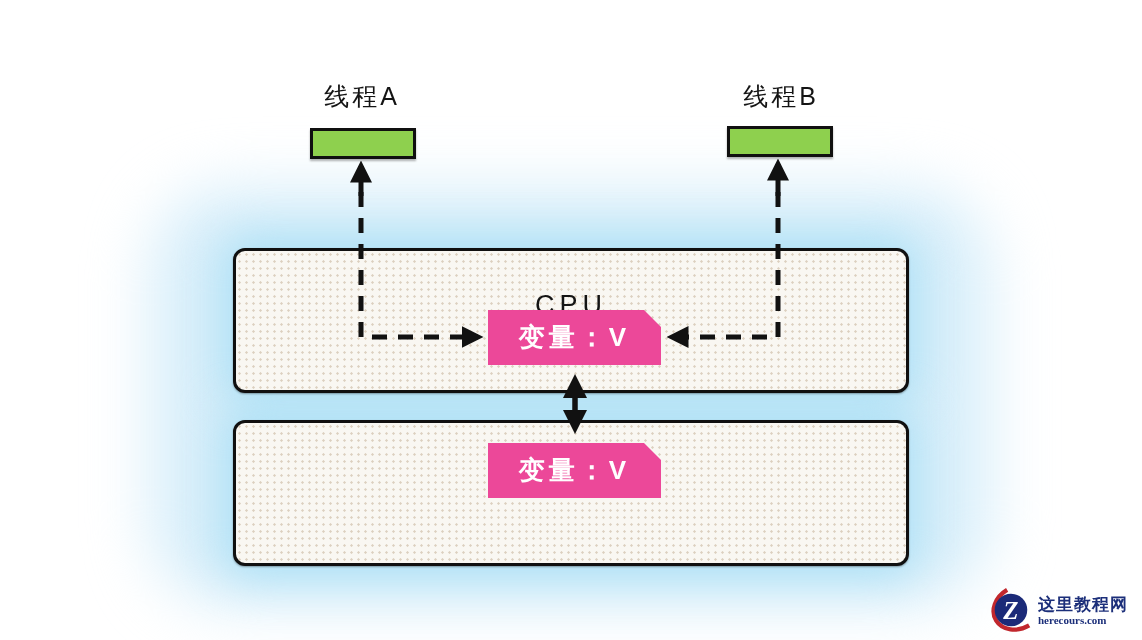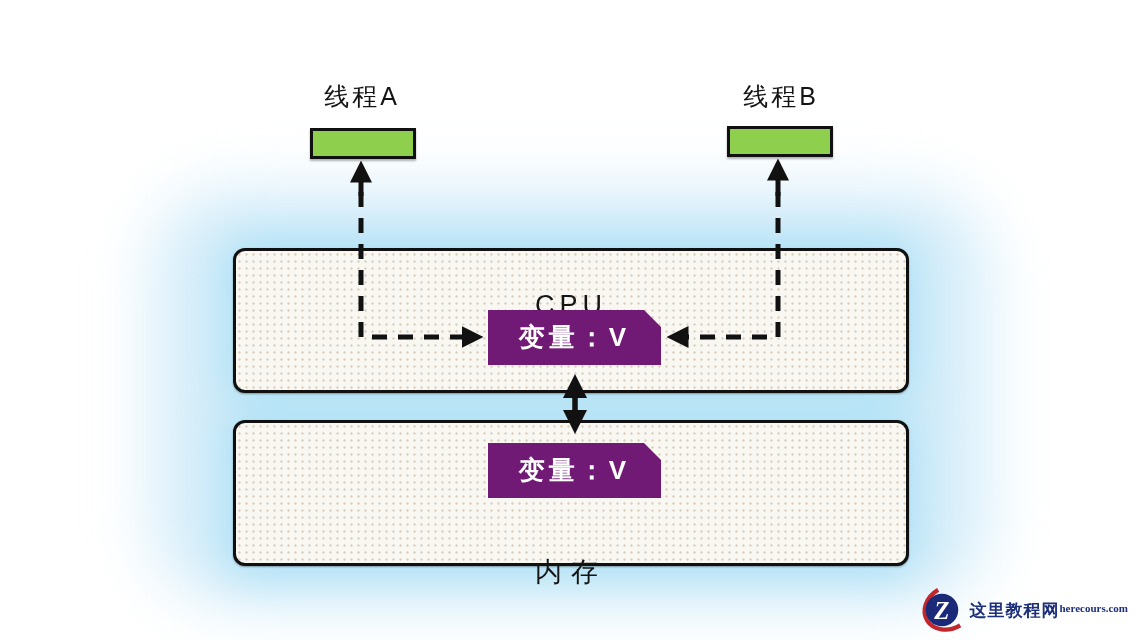--- a/index.html
+++ b/index.html
@@ -47,36 +47,36 @@
     position:absolute;box-sizing:border-box;width:106px;height:31px;
     background:#8ed04e;border:3.5px solid #101010;
     box-shadow:0 2px 2px rgba(0,0,0,0.3);
   }
   #thread-a-box{left:310px;top:128px;}
   #thread-b-box{left:727px;top:126px;}
 
   
   .var-box{
     position:absolute;width:173px;height:55px;
-    background:#701a75;
+    background:#ec4899;
     clip-path:polygon(0 0, calc(100% - 17px) 0, 100% 17px, 100% 100%, 0 100%);
     color:#ffffff;font-size:26px;font-weight:bold;letter-spacing:4px;
     text-align:center;line-height:55px;
   }
   #cpu-var-box{left:488px;top:310px;}
   #memory-var-box{left:488px;top:443px;}
 
   #arrow-layer{position:absolute;left:0;top:0;pointer-events:none;}
 
   
   #watermark{
     position:absolute;right:2px;bottom:3px;
     display:flex;align-items:center;gap:5px;
   }
-  #watermark-texts{display:flex;flex-direction:row;align-items:flex-start;line-height:1.1;}
+  #watermark-texts{display:flex;flex-direction:column;align-items:flex-start;line-height:1.1;}
   #watermark-name{color:#1c2f7a;font-size:17px;font-weight:bold;letter-spacing:1px;font-family:"Liberation Serif","DejaVu Serif",serif;}
   #watermark-url{color:#1c2f7a;font-size:11px;font-weight:bold;font-family:"Liberation Serif","DejaVu Serif",serif;}
 </style>
 </head>
 <body>
 
 <div id="canvas">
 
   <div class="glow" id="glow-wide"></div>
   <div class="glow" id="glow-cpu"></div>
@@ -87,21 +87,20 @@
 
   <div class="thread-box" id="thread-a-box"></div>
   <div class="thread-box" id="thread-b-box"></div>
 
   <div class="panel" id="cpu-box"></div>
   <div class="panel-title" id="cpu-label">CPU</div>
   <div class="var-box" id="cpu-var-box">变量：V</div>
 
   <div class="panel" id="memory-box"></div>
   <div class="var-box" id="memory-var-box">变量：V</div>
-  <div class="panel-title" id="memory-label">内存</div>
 
   <svg id="arrow-layer" width="1142" height="640" viewBox="0 0 1142 640">
     <defs>
       <marker id="ah" viewBox="0 0 10 10" refX="7.5" refY="5" markerWidth="4.4" markerHeight="4.4" orient="auto-start-reverse">
         <path d="M0,0 L10,5 L0,10 z" fill="#111111"></path>
       </marker>
     </defs>
 
     <path d="M361 192 L361 337 L478 337" stroke="#111111" stroke-width="5" fill="none" stroke-dasharray="15 11" marker-end="url(#ah)"></path>
     <line x1="361" y1="196" x2="361" y2="166" stroke="#111111" stroke-width="5" marker-end="url(#ah)"></line>

